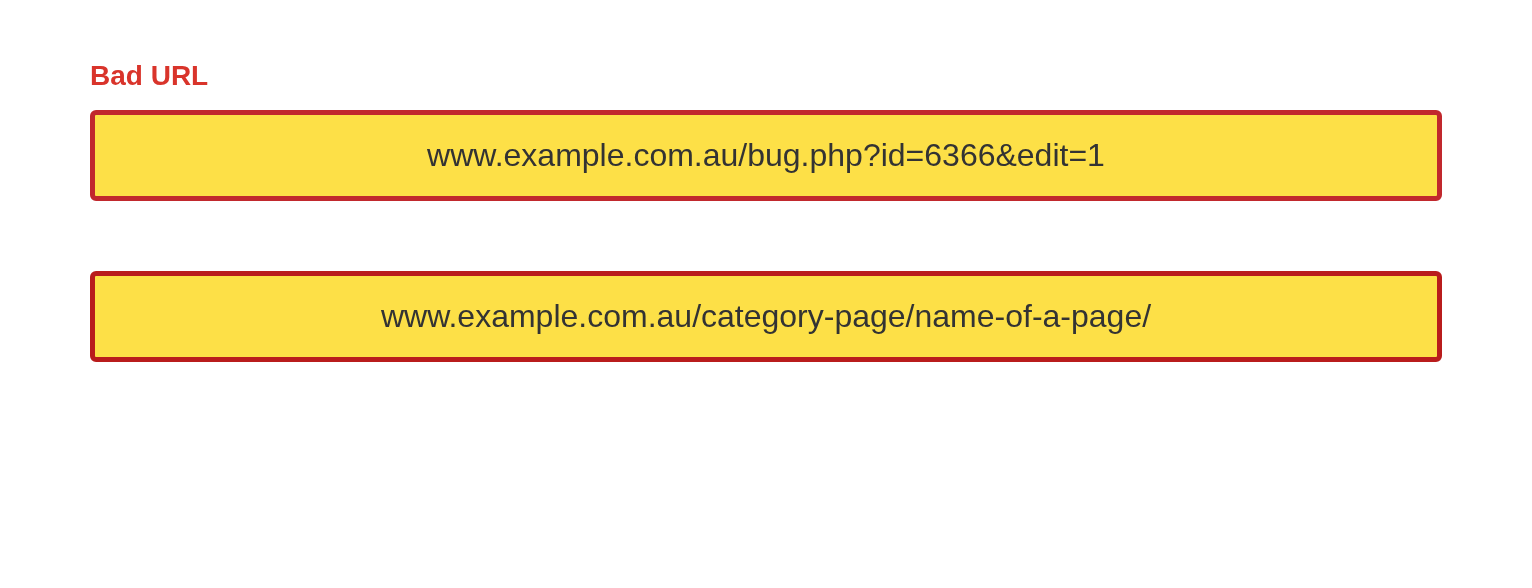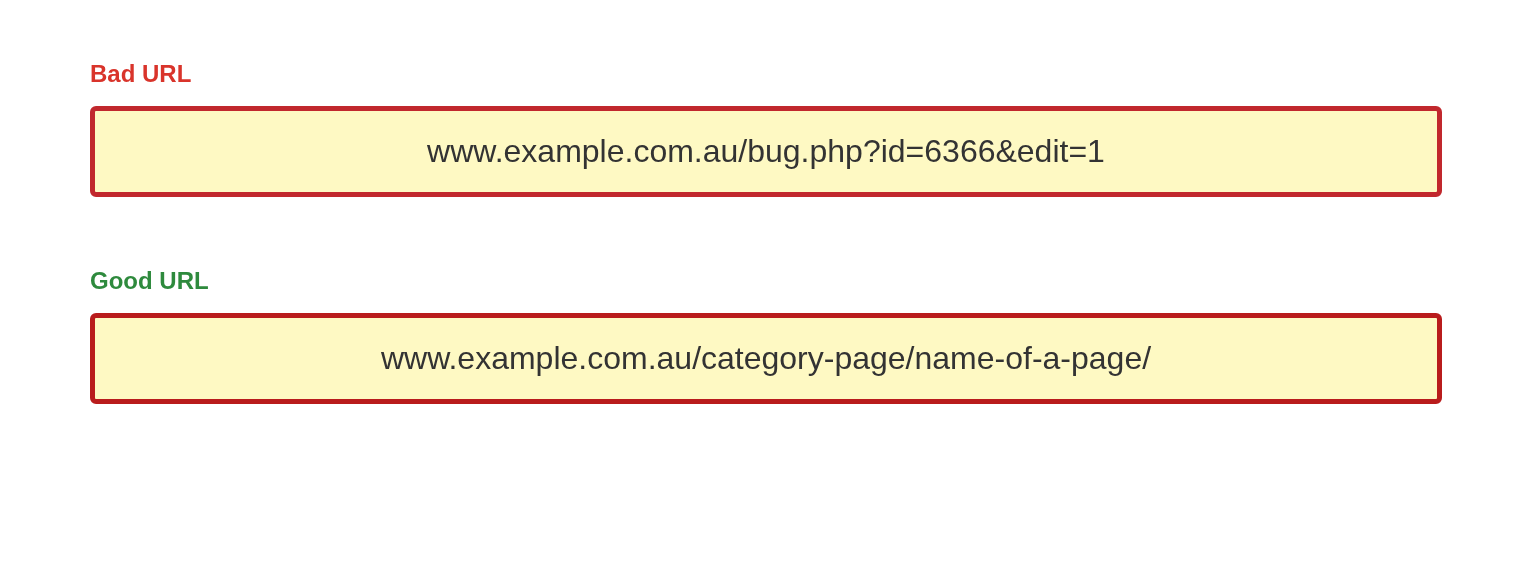--- a/index.html
+++ b/index.html
@@ -11,38 +11,38 @@
       width: 1532px;
       height: 588px;
       background: #ffffff;
       font-family: Arial, Helvetica, sans-serif;
       padding: 60px 90px;
     }
     .section {
       margin-bottom: 70px;
     }
     .label {
-      font-size: 24px;
+      font-size: 28px;
       font-weight: bold;
       margin-bottom: 18px;
       display: block;
     }
     .label-bad {
       color: #d9342b;
     }
     .label-good {
       color: #2e8a3d;
     }
     .url-box {
       width: 100%;
       padding: 22px 20px;
       text-align: center;
       font-size: 32px;
       color: #333333;
-      background: #fef9c3;
+      background: #fde047;
       border-radius: 6px;
       font-family: Arial, Helvetica, sans-serif;
     }
     .url-box-bad {
       border: 5px solid #c1282d;
     }
     .url-box-good {
       border: 5px solid #b91c1c;
     }
   </style>
@@ -50,17 +50,16 @@
 <body>
 
 <div class="section">
   <span class="label label-bad">Bad URL</span>
   <div class="url-box url-box-bad">
     <span>www.example.com.au/bug.php?id=6366&amp;edit=1</span>
   </div>
 </div>
 
 <div class="section">
-  <span class="label label-good">Good URL</span>
   <div class="url-box url-box-good">
     <span>www.example.com.au/category-page/name-of-a-page/</span>
   </div>
 </div>
 
 </body></html>

